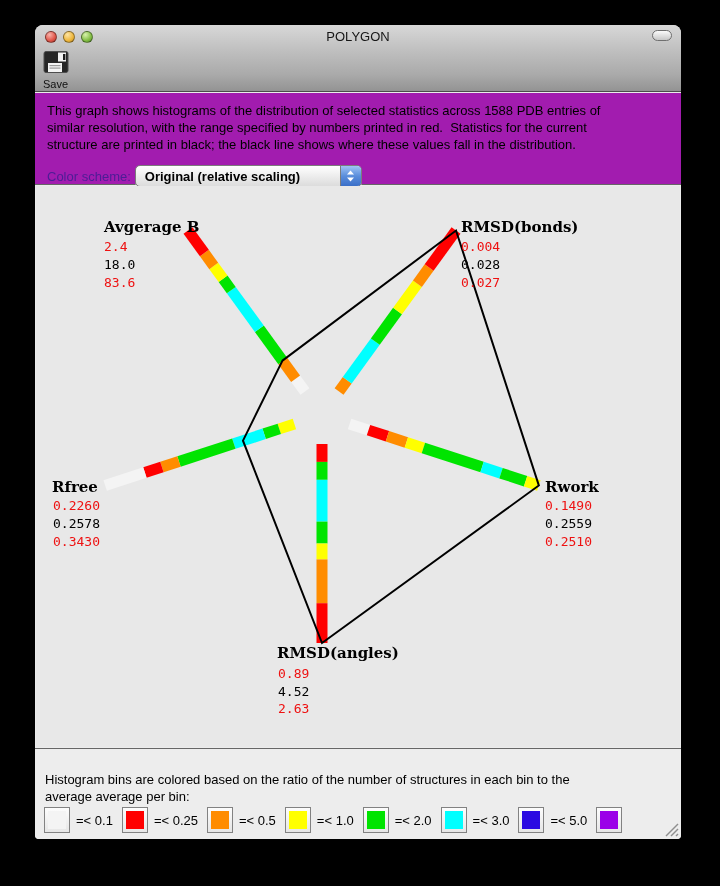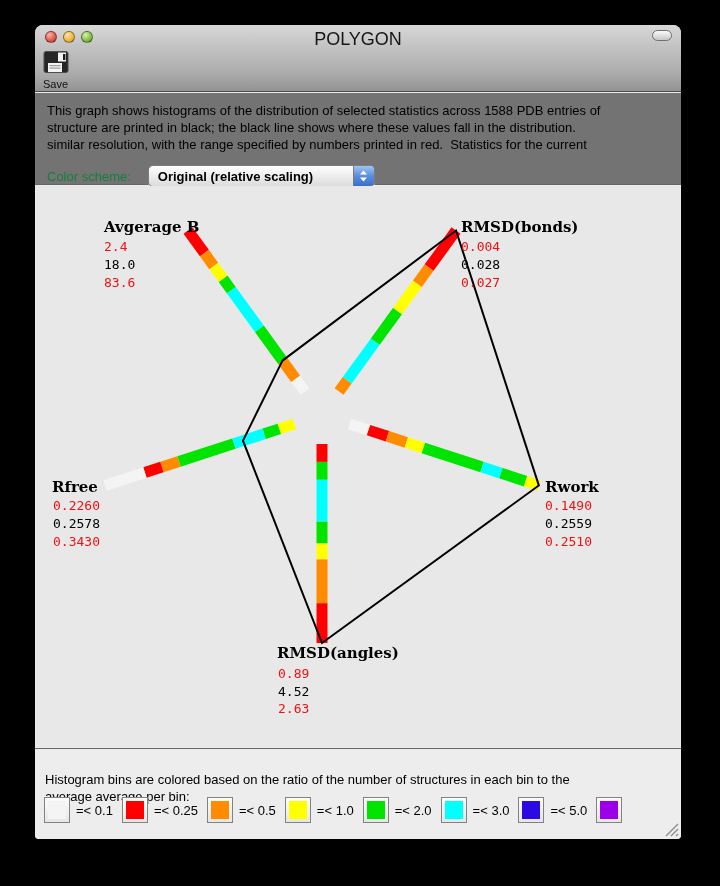--- a/index.html
+++ b/index.html
@@ -8,54 +8,54 @@
   .window{position:absolute;left:35px;top:25px;width:646px;height:814px;
           background:#ececec;border-radius:8px 8px 4px 4px;
           box-shadow:0 10px 30px rgba(0,0,0,.7);}
   
   .chrome{position:absolute;left:0;top:0;width:100%;height:67px;
           border-radius:8px 8px 0 0;
           background:linear-gradient(180deg,#d8d8d8 0%,#c2c2c2 34%,#aaaaaa 75%,#939393 100%);
           border-bottom:1px solid #4c4c4c;box-sizing:border-box;}
   .titlebar{position:absolute;left:0;top:0;width:100%;height:22px;}
   .title{position:absolute;left:0;top:4px;width:100%;text-align:center;
-         font-size:18px;color:#161616;}
+         font-size:13px;color:#161616;}
   .lights{position:absolute;left:10px;top:6px;display:flex;gap:6px;}
   .light{width:12px;height:12px;border-radius:50%;border:1px solid rgba(0,0,0,.4);
          box-sizing:border-box;cursor:default;}
   .light.red{background:radial-gradient(circle at 35% 28%,#f9b2aa,#e0564a 60%,#a93528);}
   .light.yellow{background:radial-gradient(circle at 35% 28%,#fce4a4,#eeb63c 60%,#b68420);}
   .light.green{background:radial-gradient(circle at 35% 28%,#d8f2ac,#82bd43 60%,#54882c);}
   .capsule{position:absolute;right:9px;top:5px;width:20px;height:11px;border-radius:6px;
            border:1px solid #6f6f6f;background:linear-gradient(#fbfbfb,#c7c7c7);box-sizing:border-box;}
   .save-btn{position:absolute;left:8px;top:26px;width:36px;height:38px;text-align:left;cursor:default;}
   .save-label{font-size:11px;color:#111;margin-top:1px;}
   
-  .desc{position:absolute;left:0;top:68px;width:100%;height:92px;background:#737373;
+  .desc{position:absolute;left:0;top:68px;width:100%;height:92px;background:#a21caf;
         border-bottom:1px solid #666;box-sizing:border-box;}
   .desc-line{white-space:pre;font-size:13px;color:#000;margin:0 0 0 12px;line-height:17px;}
   .desc-line:first-child{margin-top:9px;}
   .control-row{position:absolute;left:12px;top:140px;display:flex;align-items:center;}
-  .control-label{font-size:13px;color:#15803d;margin-right:17px;}
+  .control-label{font-size:13px;color:#4c1d95;margin-right:4px;}
   .popup{position:relative;width:227px;height:22px;border:1px solid #7c7c7c;border-radius:5px;
          background:linear-gradient(#ffffff,#ededed 50%,#dcdcdc);box-shadow:0 1px 0 rgba(255,255,255,.6);
          box-sizing:border-box;cursor:default;font-weight:bold;}
   .popup-text{position:absolute;left:9px;top:3px;font-size:13px;color:#000;}
   .popup-cap{position:absolute;right:0;top:0;width:21px;height:20px;border-radius:0 4px 4px 0;
              background:linear-gradient(#9fc4f5,#5a8edc 50%,#3a6fc8);
              border-left:1px solid #7c7c7c;box-sizing:border-box;
              display:flex;align-items:center;justify-content:center;}
   
   .plot{position:absolute;left:1px;top:161px;width:644px;height:561px;background:#e8e8e8;}
   
   .legend{position:absolute;left:0;top:723px;width:100%;height:91px;background:#ededed;
           border-top:1px solid #666;border-radius:0 0 4px 4px;box-sizing:border-box;}
   .legend-line{white-space:pre;font-size:13px;color:#000;margin:0 0 0 10px;line-height:17px;}
   .legend-line:first-child{margin-top:22px;}
-  .bins{position:absolute;left:9px;top:48px;display:flex;align-items:center;}
+  .bins{position:absolute;left:9px;top:58px;display:flex;align-items:center;}
   .bin{display:flex;align-items:center;margin-right:9px;}
   .swatch{width:26px;height:26px;border:1px solid #828282;box-sizing:border-box;
           background:linear-gradient(#fdfdfd,#e6e6e6);padding:3px;display:inline-block;}
   .swatch .fill{display:block;width:100%;height:100%;}
   .bin-label{font-size:13px;color:#000;margin-left:6px;}
   .grip{position:absolute;right:2px;bottom:2px;width:17px;height:17px;}
 </style>
 </head>
 <body>
 
@@ -79,22 +79,22 @@
         <rect x="5" y="12" width="14" height="9" fill="#f4f4f4"></rect>
         <rect x="6.5" y="14" width="11" height="1.2" fill="#9a9a9a"></rect>
         <rect x="6.5" y="16.5" width="11" height="1.2" fill="#9a9a9a"></rect>
       </svg>
       <div class="save-label">Save</div>
     </div>
   </div>
 
   <div class="desc">
     <div class="desc-line">This graph shows histograms of the distribution of selected statistics across 1588 PDB entries of</div>
+    <div class="desc-line">similar resolution, with the range specified by numbers printed in red.  Statistics for the current</div>
     <div class="desc-line">structure are printed in black; the black line shows where these values fall in the distribution.</div>
-    <div class="desc-line">similar resolution, with the range specified by numbers printed in red.  Statistics for the current</div>
   </div>
 
   <div class="control-row">
     <span class="control-label">Color scheme:</span>
     <div class="popup">
       <span class="popup-text">Original (relative scaling)</span>
       <span class="popup-cap">
         <svg width="9" height="12" viewBox="0 0 9 12">
           <polygon points="4.5,0.5 8,4.5 1,4.5" fill="#fff"></polygon>
           <polygon points="4.5,11.5 8,7.5 1,7.5" fill="#fff"></polygon>

